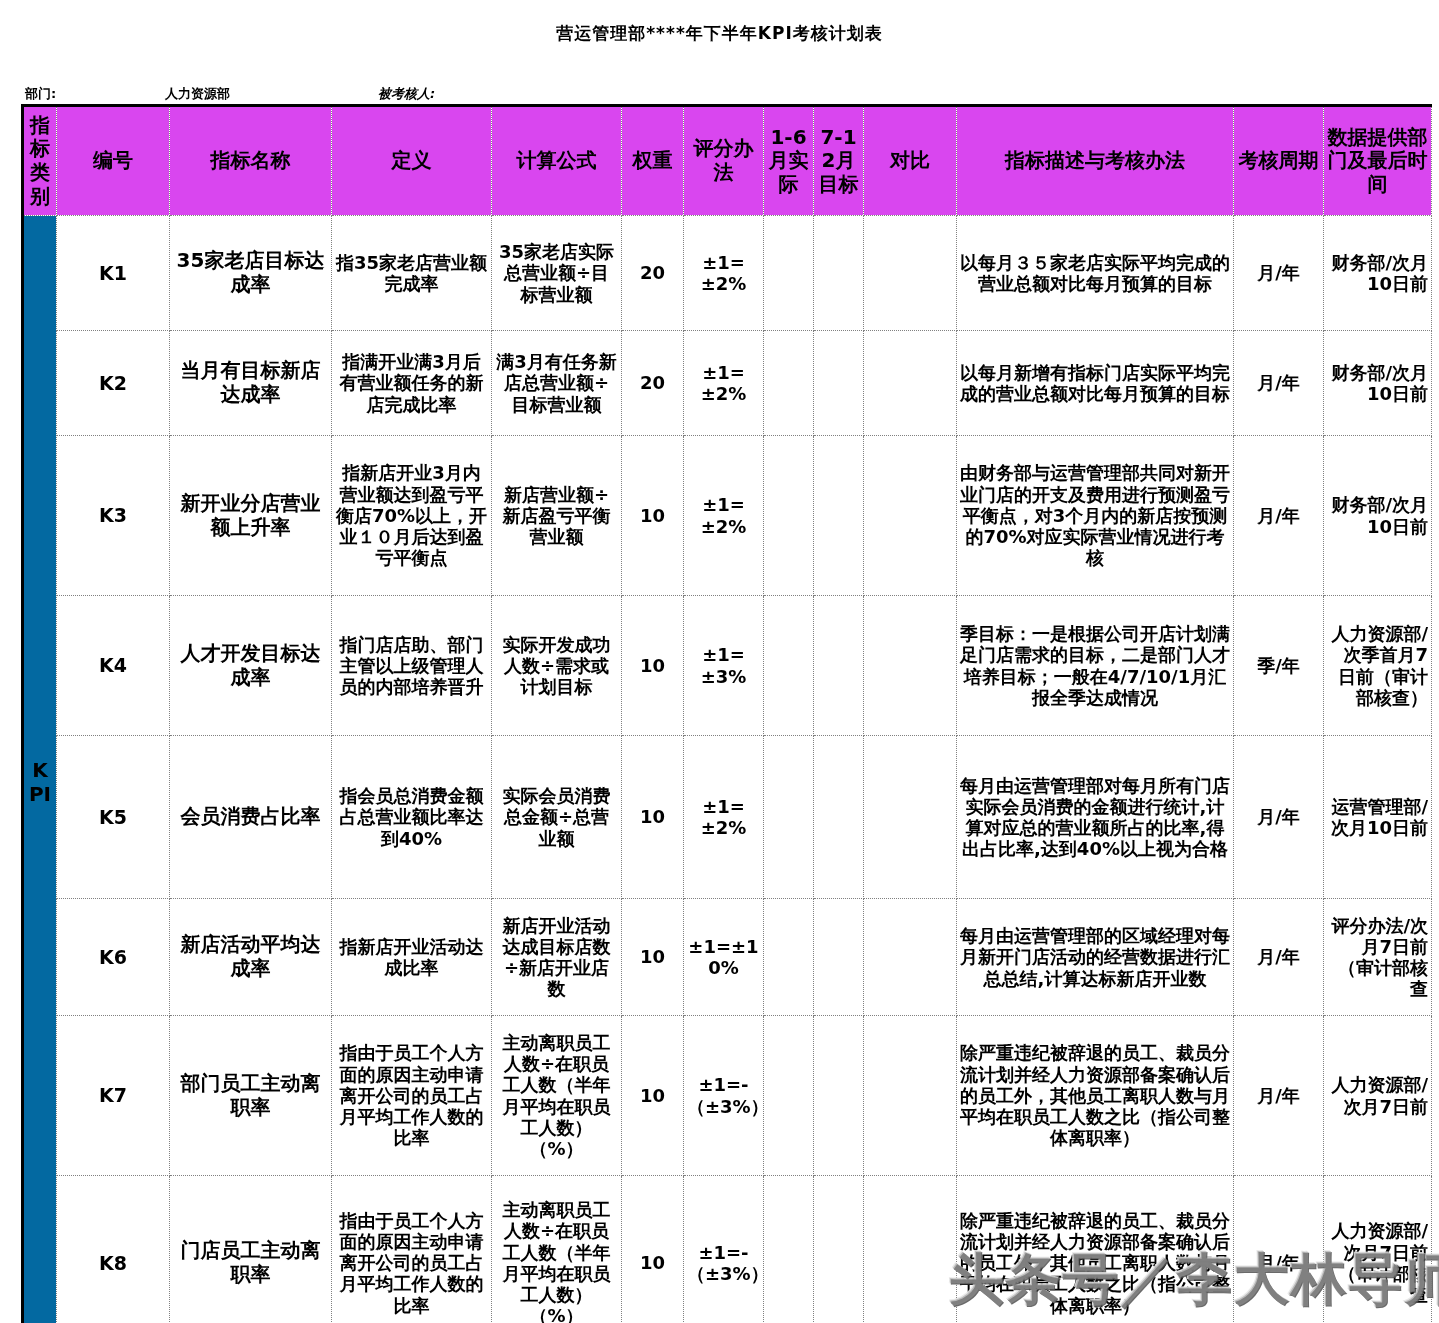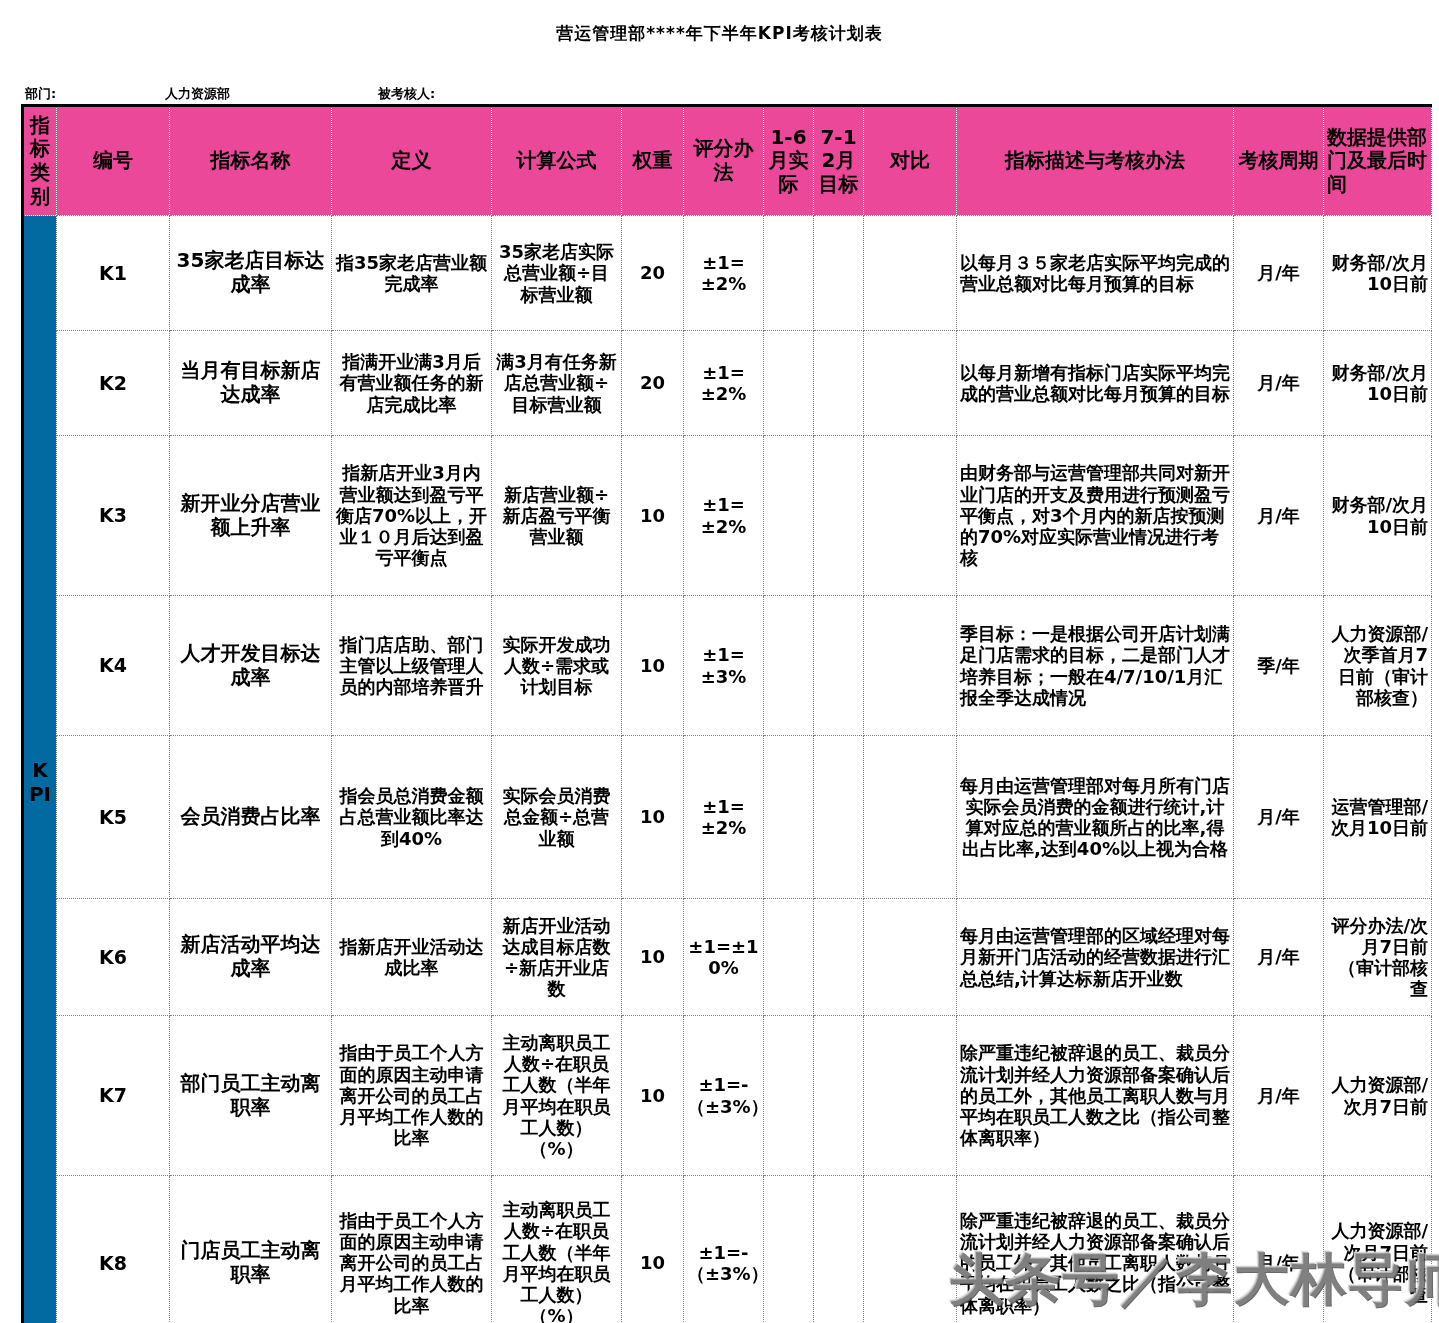--- a/index.html
+++ b/index.html
@@ -11,41 +11,41 @@
     position:relative;overflow:hidden;
   }
   .title{
     text-align:center;font-size:17px;padding-top:22px;height:22px;
     letter-spacing:1px;
   }
   .meta{position:relative;height:19px;font-size:13px;margin-top:41px;}
   .meta span{position:absolute;bottom:1px;white-space:nowrap;}
   .meta .m1{left:25px;}
   .meta .m2{left:165px;}
-  .meta .m3{left:378px;}
+  .meta .m3{left:378px;font-style:italic;}
   table{
     margin-left:21px;width:1409px;
     table-layout:fixed;border-collapse:collapse;
     border-top:3px solid #000;border-left:3px solid #000;
     border-bottom:2px solid #000;border-right:1px dotted #808080;
   }
   th,td{
     border:1px dotted #808080;
     padding:2px 3px;vertical-align:middle;
     word-break:break-all;line-height:1.18;
     overflow:hidden;
   }
-  thead th{background:#ec4899;font-size:20px;text-align:center;font-weight:bold;}
+  thead th{background:#d946ef;font-size:20px;text-align:center;font-weight:bold;}
   thead th.th-cat{font-size:20px;padding:2px 1px;}
-  thead th.th-right{text-align:left;}
+  thead th.th-right{text-align:center;}
   td{font-size:18px;text-align:center;}
   td.cat{background:#0369a1;font-size:20px;text-align:center;}
   td.c-id{font-size:19px;margin-top:12px;}
   td.c-name{font-size:20px;}
-  td.c-desc{text-align:left;}
+  td.c-desc{text-align:center;}
   td.c-desc.center{text-align:center;}
   td.c-src{text-align:right;}
   .watermark{
     position:absolute;left:948px;top:1242px;z-index:5;
     font-size:56px;white-space:nowrap;letter-spacing:1px;
     color:rgba(150,150,150,0.55);
     text-shadow:1px 1px 0 rgba(80,80,80,0.85),-1px -1px 0 rgba(230,230,230,0.9);
   }
 </style>
 </head>

